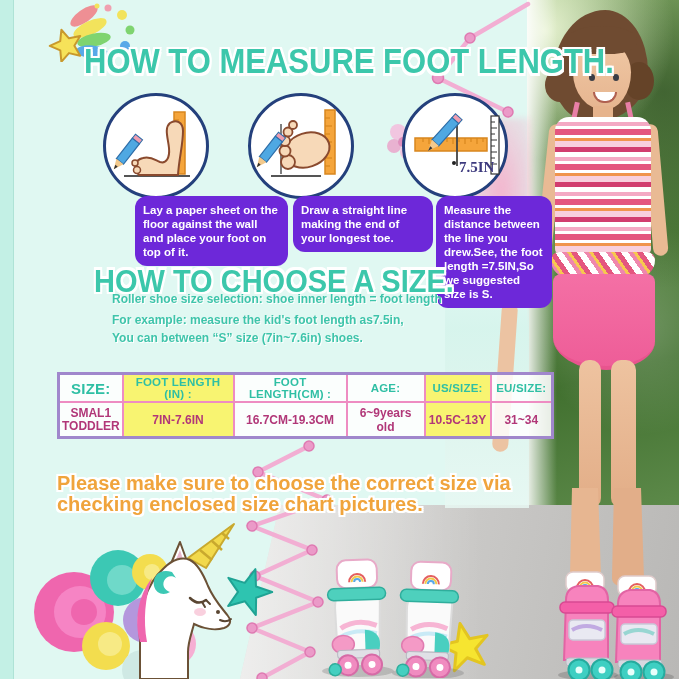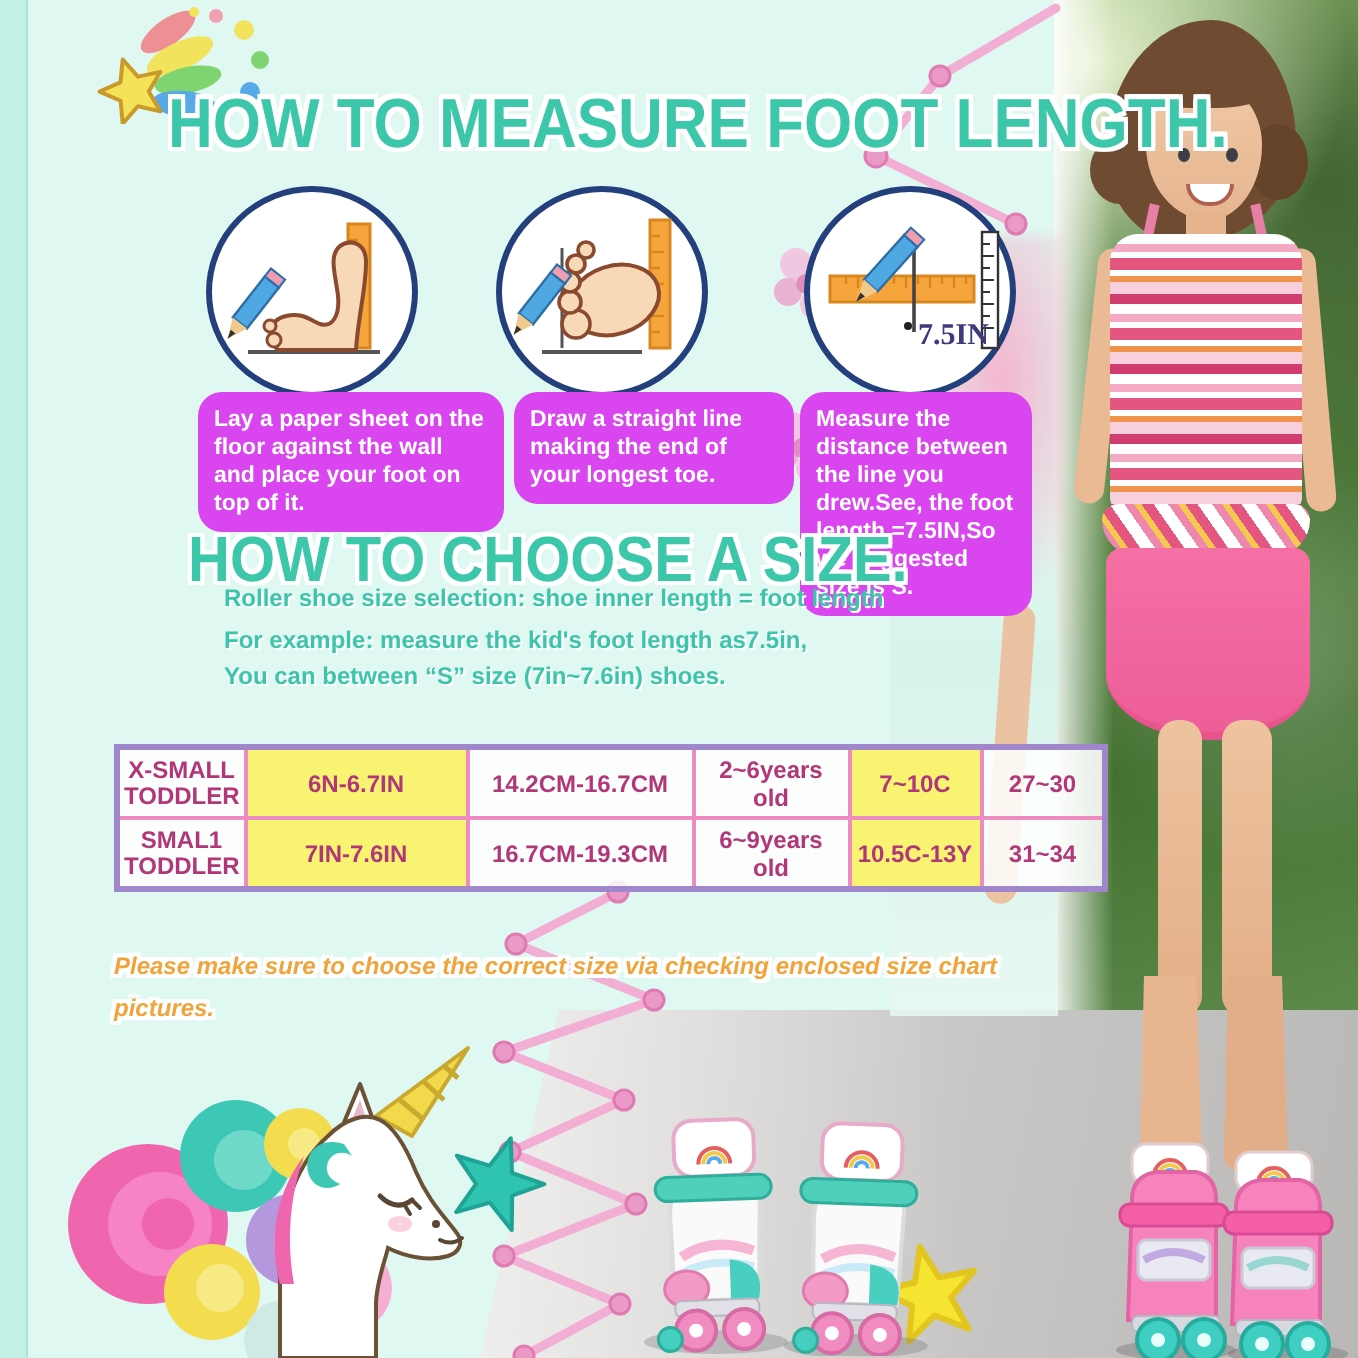--- a/index.html
+++ b/index.html
@@ -56,39 +56,39 @@
     clip-path:polygon(9% 0,100% 0,100% 100%,0 100%);
     background:linear-gradient(100deg,#dcdbd9 0%,#cbcac8 45%,#b9b8b6 100%);}
   .pavement:after{content:"";position:absolute;left:0;top:0;width:55%;height:100%;
     background:linear-gradient(90deg,rgba(255,255,255,.55),rgba(255,255,255,0));}
   
   .outline{text-shadow:-2px -2px 0 #fff,2px -2px 0 #fff,-2px 2px 0 #fff,2px 2px 0 #fff,-2px 0 0 #fff,2px 0 0 #fff,0 -2px 0 #fff,0 2px 0 #fff;}
   .title1{left:84px;top:42px;font-size:31px;font-weight:bold;color:#3cc7ab;letter-spacing:0px;transform:scaleY(1.12);transform-origin:left top;white-space:nowrap;z-index:6;}
   .title2{left:94px;top:263px;font-size:29px;font-weight:bold;color:#3cc7ab;transform:scaleY(1.1);transform-origin:left top;white-space:nowrap;z-index:6;}
   .step-circle{top:93px;width:106px;height:106px;border-radius:50%;background:#fff;border:3px solid #24407c;box-sizing:border-box;z-index:5;}
   .step-circle.c1{left:103px;} .step-circle.c2{left:248px;} .step-circle.c3{left:402px;font-family:Liberation Serif, serif;}
-  .step-box{top:196px;background:#d946ef;border-radius:12px;padding:7px 8px;color:#fff;
-    font-size:11.5px;font-weight:bold;line-height:1.22;z-index:5;box-sizing:border-box;}
+  .step-box{top:196px;background:#6d28d9;border-radius:12px;padding:7px 8px;color:#fff;
+    font-size:11.5px;font-weight:bold;line-height:1.22;z-index:5;box-sizing:border-box;margin-left:36px;}
   .step-box.b1{left:99px;width:153px;}
   .step-box.b2{left:257px;width:140px;}
   .step-box.b3{left:400px;width:116px;}
   .notes{left:112px;top:292px;z-index:6;color:#3ec4aa;font-size:12px;font-weight:bold;}
   .notes .nline{white-space:nowrap;text-shadow:1px 1px 0 #fff;}
   .notes .n1{margin-bottom:7px;} .notes .n2{margin-bottom:4px;} .notes .n3{margin-bottom:3px;}
   
   .size-table-wrap{left:57px;top:372px;z-index:6;}
   table.size{border-collapse:collapse;table-layout:fixed;width:494px;background:rgba(255,255,255,.85);}
   table.size th,table.size td{border:2px solid #ee8cc2;padding:1px 2px;text-align:center;overflow:hidden;}
   table.size{border:3px solid #a087cc;}
   table.size th{color:#2fbfa4;font-size:11.5px;font-weight:bold;height:24px;letter-spacing:0.2px;}
   table.size th.first{font-size:15px;}
   table.size td{color:#b13778;font-size:12px;font-weight:bold;height:31px;}
   td.rowlabel{color:#2fbfa4;font-size:12.5px;text-align:left;line-height:1.05;padding-left:3px;}
   .yellow{background:#f8f471;}
-  .footer-note{left:57px;top:473px;width:470px;font-size:12px;font-weight:bold;color:#f0a43c;line-height:21px;z-index:6;font-style:italic;}
+  .footer-note{left:57px;top:473px;width:470px;font-size:20px;font-weight:bold;color:#f0a43c;line-height:21px;z-index:6;}
   
   .deco{z-index:2;} .deco-hi{z-index:4;}
   .unicorn{z-index:3;}
 </style>
 </head>
 <body>
 
 <div id="canvas">
 
   <div class="abs left-strip"></div>
@@ -281,27 +281,27 @@
     <table class="size">
       <colgroup>
           <col style="width:64px">
           <col style="width:111px">
           <col style="width:113px">
           <col style="width:78px">
           <col style="width:66px">
           <col style="width:62px">
         </colgroup>
       <tbody>
-      <tr>
-        <td class="rowlabel">X-SMALL TODDLER</td>
-        <td class="yellow">6N-6.7IN</td>
-        <td>14.2CM-16.7CM</td>
-        <td>2~6years old</td>
-        <td class="yellow">7~10C</td>
-        <td>27~30</td>
+          <tr>
+        <th class="first">SIZE:</th>
+        <th class="yellow">FOOT LENGTH (IN) :</th>
+        <th>FOOT LENGTH(CM) :</th>
+        <th>AGE:</th>
+        <th class="yellow">US/SIZE:</th>
+        <th>EU/SIZE:</th>
       </tr>
       <tr>
         <td class="rowlabel">SMAL1 TODDLER</td>
         <td class="yellow">7IN-7.6IN</td>
         <td>16.7CM-19.3CM</td>
         <td>6~9years old</td>
         <td class="yellow">10.5C-13Y</td>
         <td>31~34</td>
       </tr>
     </tbody>

